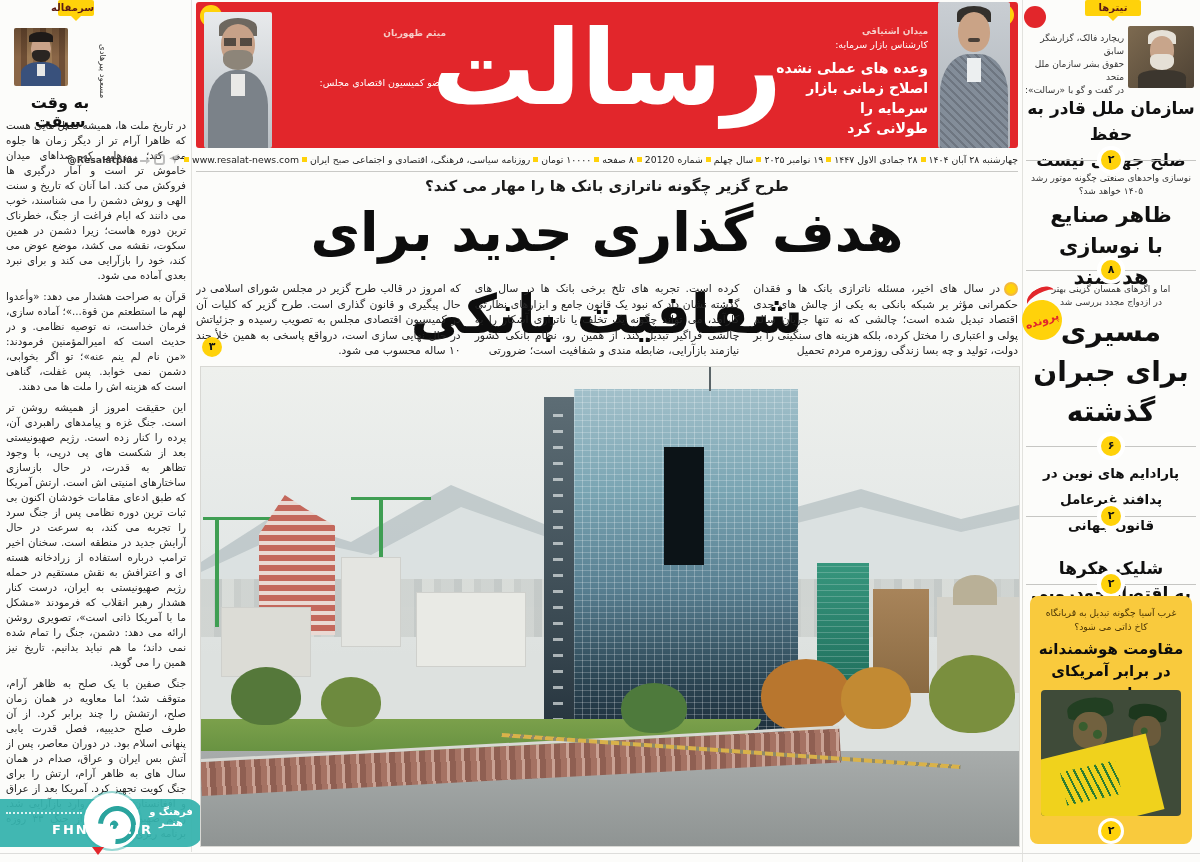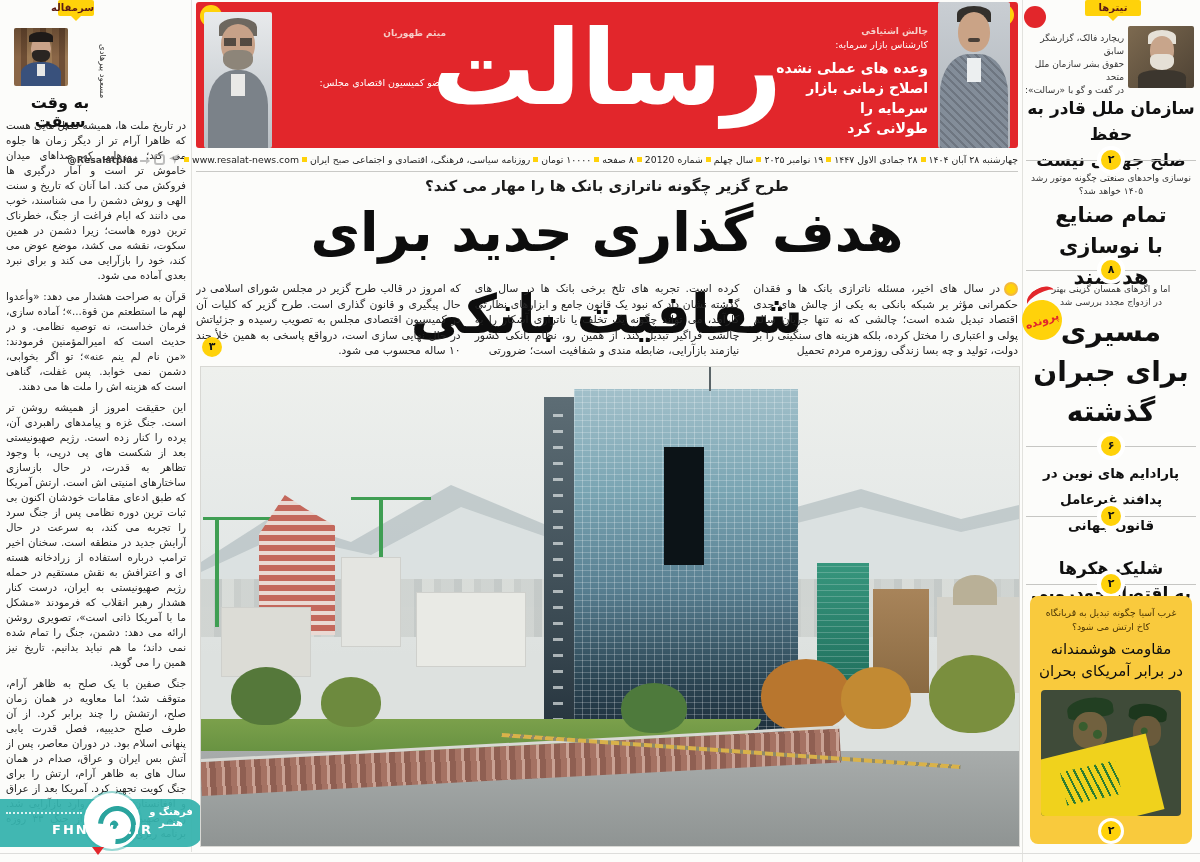--- a/index.html
+++ b/index.html
@@ -55,21 +55,21 @@
 
   
   .sb-kicker{position:absolute;font-size:9px;line-height:13px;color:#333;}
   .sb-head{position:absolute;left:1026px;width:170px;text-align:center;font-weight:bold;color:#101010;}
 
   
   .ybox{position:absolute;left:1030px;top:596px;width:162px;height:248px;background:#f9ca3d;border-radius:8px;}
   .ybox .k{position:absolute;top:10px;left:0;width:162px;text-align:center;font-size:9.3px;
            line-height:14px;color:#4a3404;}
   .ybox .h{position:absolute;top:42px;left:0;width:162px;text-align:center;font-size:15px;
-           font-weight:normal;line-height:22px;color:#0d0d0d;}
+           font-weight:bold;line-height:22px;color:#0d0d0d;}
 
   
   .wm{position:absolute;left:0;top:799px;width:203px;height:48px;background:rgba(53,179,173,.94);
       border-radius:0 16px 16px 0;}
   .wm-circle{position:absolute;left:84px;top:793px;width:56px;height:56px;border-radius:50%;
       background:#fff;box-shadow:0 0 0 2px rgba(53,179,173,.5);}
   .wm-glyph{position:absolute;left:14px;top:13px;width:28px;height:28px;border-radius:50%;
       border:5px solid #2aa49e;border-left-color:transparent;transform:rotate(-40deg);}
   .wm-glyph i{position:absolute;left:8px;top:8px;width:8px;height:8px;border-radius:50%;background:#2aa49e;}
   .wm-t1{position:absolute;left:142px;top:806px;width:58px;color:#fff;font-size:10px;font-weight:bold;text-align:center;}
@@ -169,21 +169,21 @@
            background:linear-gradient(90deg,#3f3a35 0 12px,transparent 12px 16px,#3f3a35 16px 28px);"></div>
       <div style="left:19px;top:38px;width:30px;height:20px;background:#8d8579;border-radius:35% 35% 50% 50%;"></div>
       <div style="left:4px;top:58px;width:60px;height:78px;background:#7b8289;border-radius:45% 45% 0 0;"></div>
       <div style="left:27px;top:62px;width:14px;height:22px;background:#e9e9e7;"></div>
     </div>
     <div class="mh-name" style="left:84px;top:26px;width:166px;text-align:right;">میثم ظهوریان</div>
     <div class="mh-role" style="left:84px;top:39px;width:166px;text-align:right;margin-top:36px;">عضو کمیسیون اقتصادی مجلس:</div>
 
     <div class="logo">رسالت</div>
 
-    <div class="mh-name" style="right:90px;top:24px;width:170px;text-align:right;">چالش اشتیاقی</div>
+    <div class="mh-name" style="right:90px;top:24px;width:170px;text-align:right;">میدان اشتیاقی</div>
     <div class="mh-role" style="right:90px;top:37px;width:170px;text-align:right;">کارشناس بازار سرمایه:</div>
     <div class="mh-quote" style="right:90px;top:56px;width:170px;">
       <div>وعده های عملی نشده</div>
       <div>اصلاح زمانی بازار سرمایه را</div>
       <div>طولانی کرد</div>
     </div>
     <div class="pt" style="right:8px;top:0;width:72px;height:146px;
          background:linear-gradient(180deg,#c9ced3 0,#aeb4ba 100%);">
       <div style="left:19px;top:4px;width:34px;height:16px;background:#33302c;border-radius:50% 50% 0 0;"></div>
       <div style="left:20px;top:10px;width:32px;height:40px;background:#caa386;border-radius:50% 50% 46% 46%;"></div>
@@ -291,21 +291,21 @@
   </div>
   <div class="sep" style="top:160px;">
     <span class="pbadge">۲</span>
   </div>
 
   <div class="sb-kicker" style="left:1026px;top:172px;width:170px;text-align:center;">
     <div>نوسازی واحدهای صنعتی چگونه موتور رشد</div>
     <div>۱۴۰۵ خواهد شد؟</div>
   </div>
   <div class="sb-head" style="top:200px;font-size:21px;line-height:31px;">
-    <div>تمام صنایع</div>
+    <div>ظاهر صنایع</div>
     <div>با نوسازی هدفمند</div>
   </div>
   <div class="sep" style="top:270px;">
     <span class="pbadge">۸</span>
   </div>
 
   <div class="sb-kicker" style="left:1026px;top:283px;width:170px;text-align:center;">
     <div>اما و اگرهای همسان گزینی بهتر</div>
     <div>در ازدواج مجدد بررسی شد</div>
   </div>
@@ -335,21 +335,21 @@
     <div>شلیک هکرها</div>
     <div>به اقتصاد خودرویی انگلیس</div>
   </div>
   <div class="sep" style="top:584px;">
     <span class="pbadge">۲</span>
   </div>
 
   <div class="ybox">
     <div class="k">
       <div>غرب آسیا چگونه تبدیل به قربانگاه</div>
-      <div>کاخ ارتش می شود؟</div>
+      <div>کاخ ذاتی می شود؟</div>
     </div>
     <div class="h">
       <div>مقاومت هوشمندانه</div>
       <div>در برابر آمریکای بحران زیست</div>
     </div>
     <div class="pt" style="left:11px;top:94px;width:140px;height:126px;background:#3f4b39;border-radius:4px;">
       <div style="left:26px;top:8px;width:46px;height:20px;background:#223f22;border-radius:50% 50% 20% 20%;transform:rotate(-8deg);"></div>
       <div style="left:32px;top:22px;width:34px;height:36px;background:#71613f;border-radius:45% 45% 40% 40%;
            background-image:radial-gradient(circle at 30% 40%,rgba(46,92,43,.85) 0 4px,transparent 5px),radial-gradient(circle at 72% 62%,rgba(46,92,43,.85) 0 4px,transparent 5px);"></div>
       <div style="left:88px;top:14px;width:38px;height:17px;background:#1d371d;border-radius:50% 50% 20% 20%;transform:rotate(6deg);"></div>

